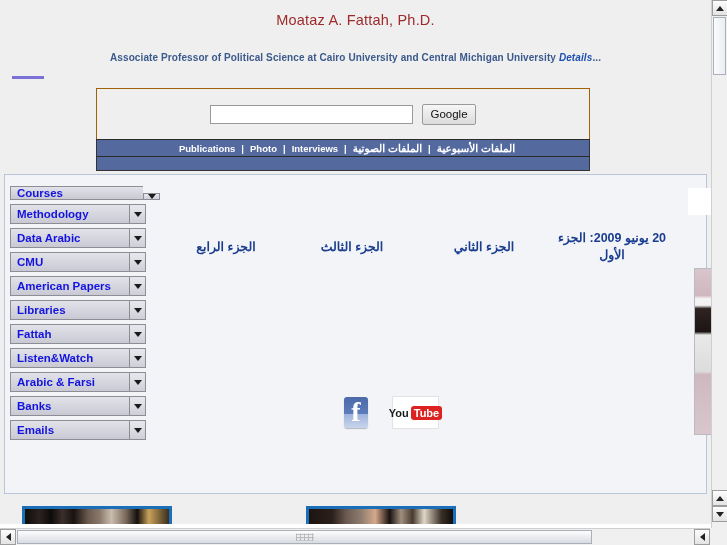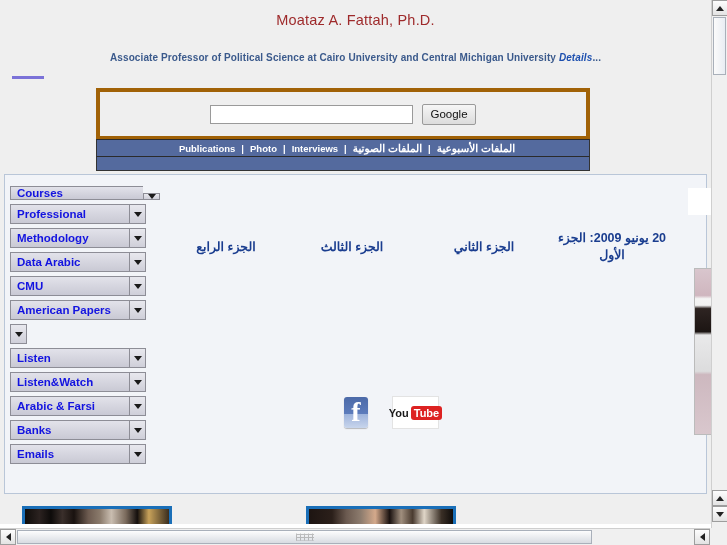--- a/index.html
+++ b/index.html
@@ -59,21 +59,21 @@
   }
 
   
   .search-panel {
     position: absolute;
     left: 96px;
     top: 88px;
     width: 494px;
     height: 52px;
     background: #efefef;
-    border: 4px solid #a16207;
+    border: 1px solid #a16207;
     box-sizing: border-box;
   }
   .search-row {
     display: flex;
     align-items: center;
     justify-content: center;
     height: 100%;
     gap: 9px;
   }
   .search-input {
@@ -463,26 +463,20 @@
   <div class="content-panel"></div>
 
   <div class="sidebar">
     <div class="menu-item selected">
       <span class="label">Courses</span>
       <span class="arrow">
           <i></i>
         </span>
     </div>
     <div class="menu-item">
-      <span class="label">Professional</span>
-      <span class="arrow">
-          <i></i>
-        </span>
-    </div>
-    <div class="menu-item">
       <span class="label">Methodology</span>
       <span class="arrow">
           <i></i>
         </span>
     </div>
     <div class="menu-item">
       <span class="label">Data Arabic</span>
       <span class="arrow">
           <i></i>
         </span>
@@ -493,26 +487,27 @@
           <i></i>
         </span>
     </div>
     <div class="menu-item">
       <span class="label">American Papers</span>
       <span class="arrow">
           <i></i>
         </span>
     </div>
     <div class="menu-item">
-      <span class="arrow">
-          <i></i>
-        </span>
-    </div>
-    <div class="menu-item">
-      <span class="label">Listen</span>
+      <span class="label">Libraries</span>
+      <span class="arrow">
+          <i></i>
+        </span>
+    </div>
+    <div class="menu-item">
+      <span class="label">Fattah</span>
       <span class="arrow">
           <i></i>
         </span>
     </div>
     <div class="menu-item">
       <span class="label">Listen&amp;Watch</span>
       <span class="arrow">
           <i></i>
         </span>
     </div>

